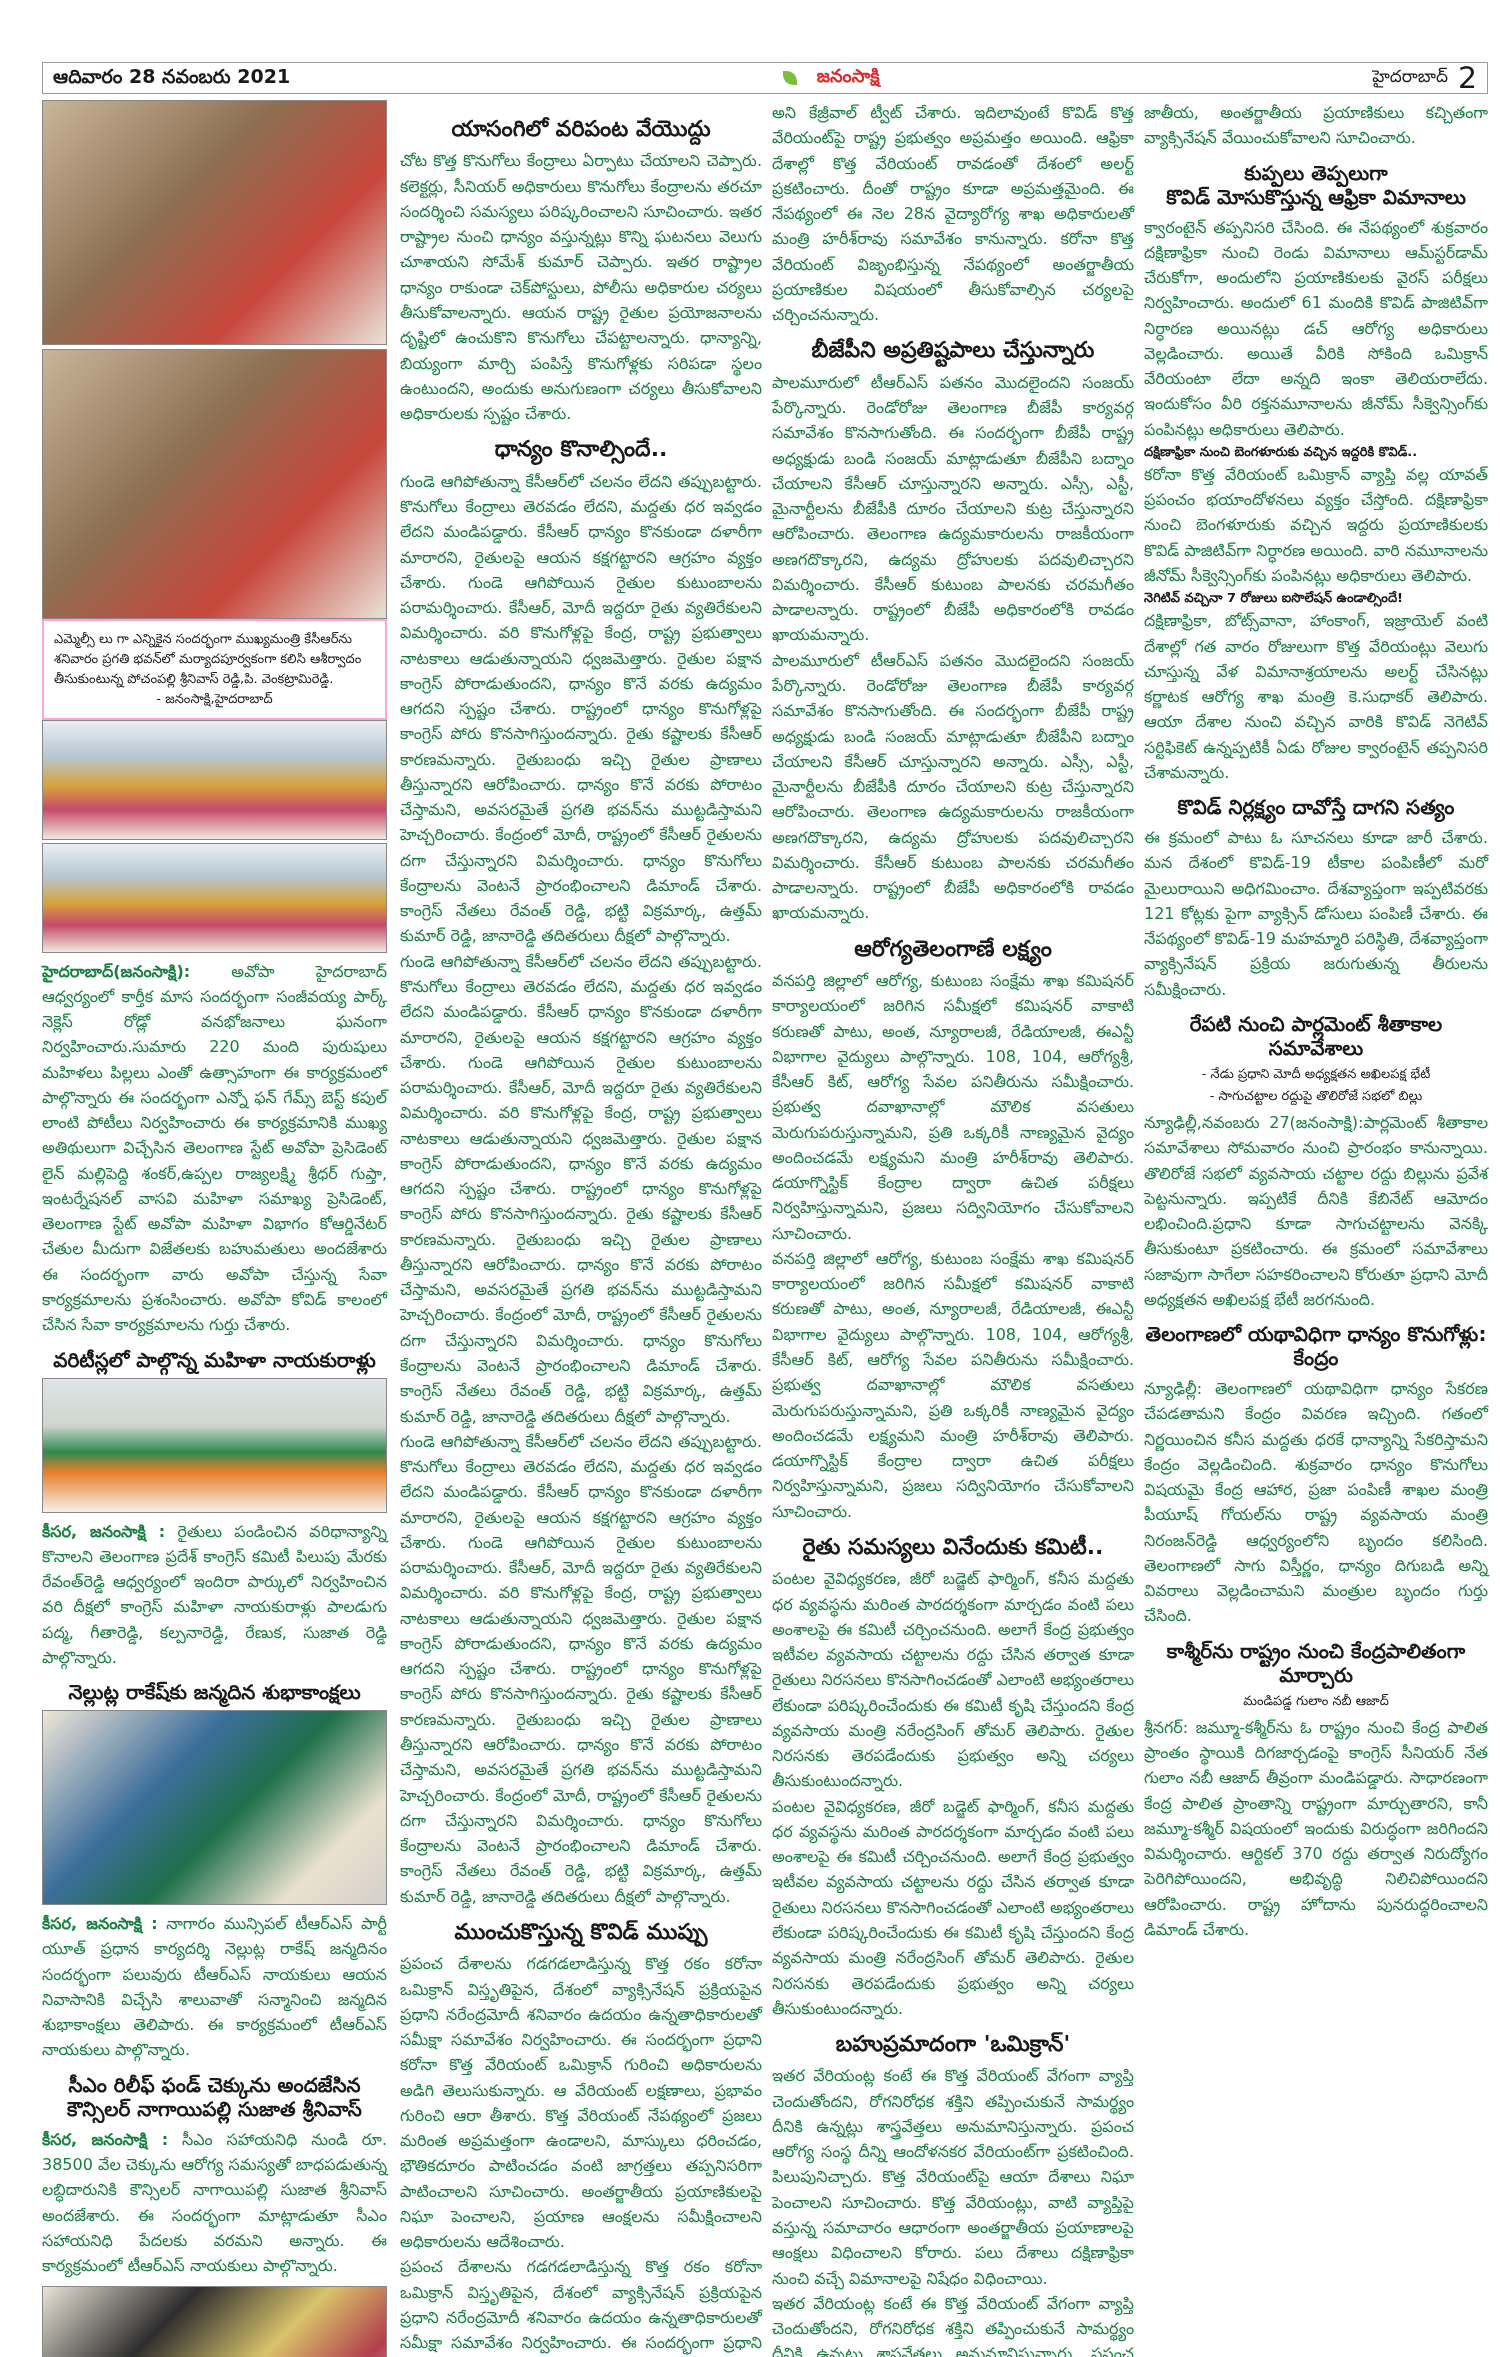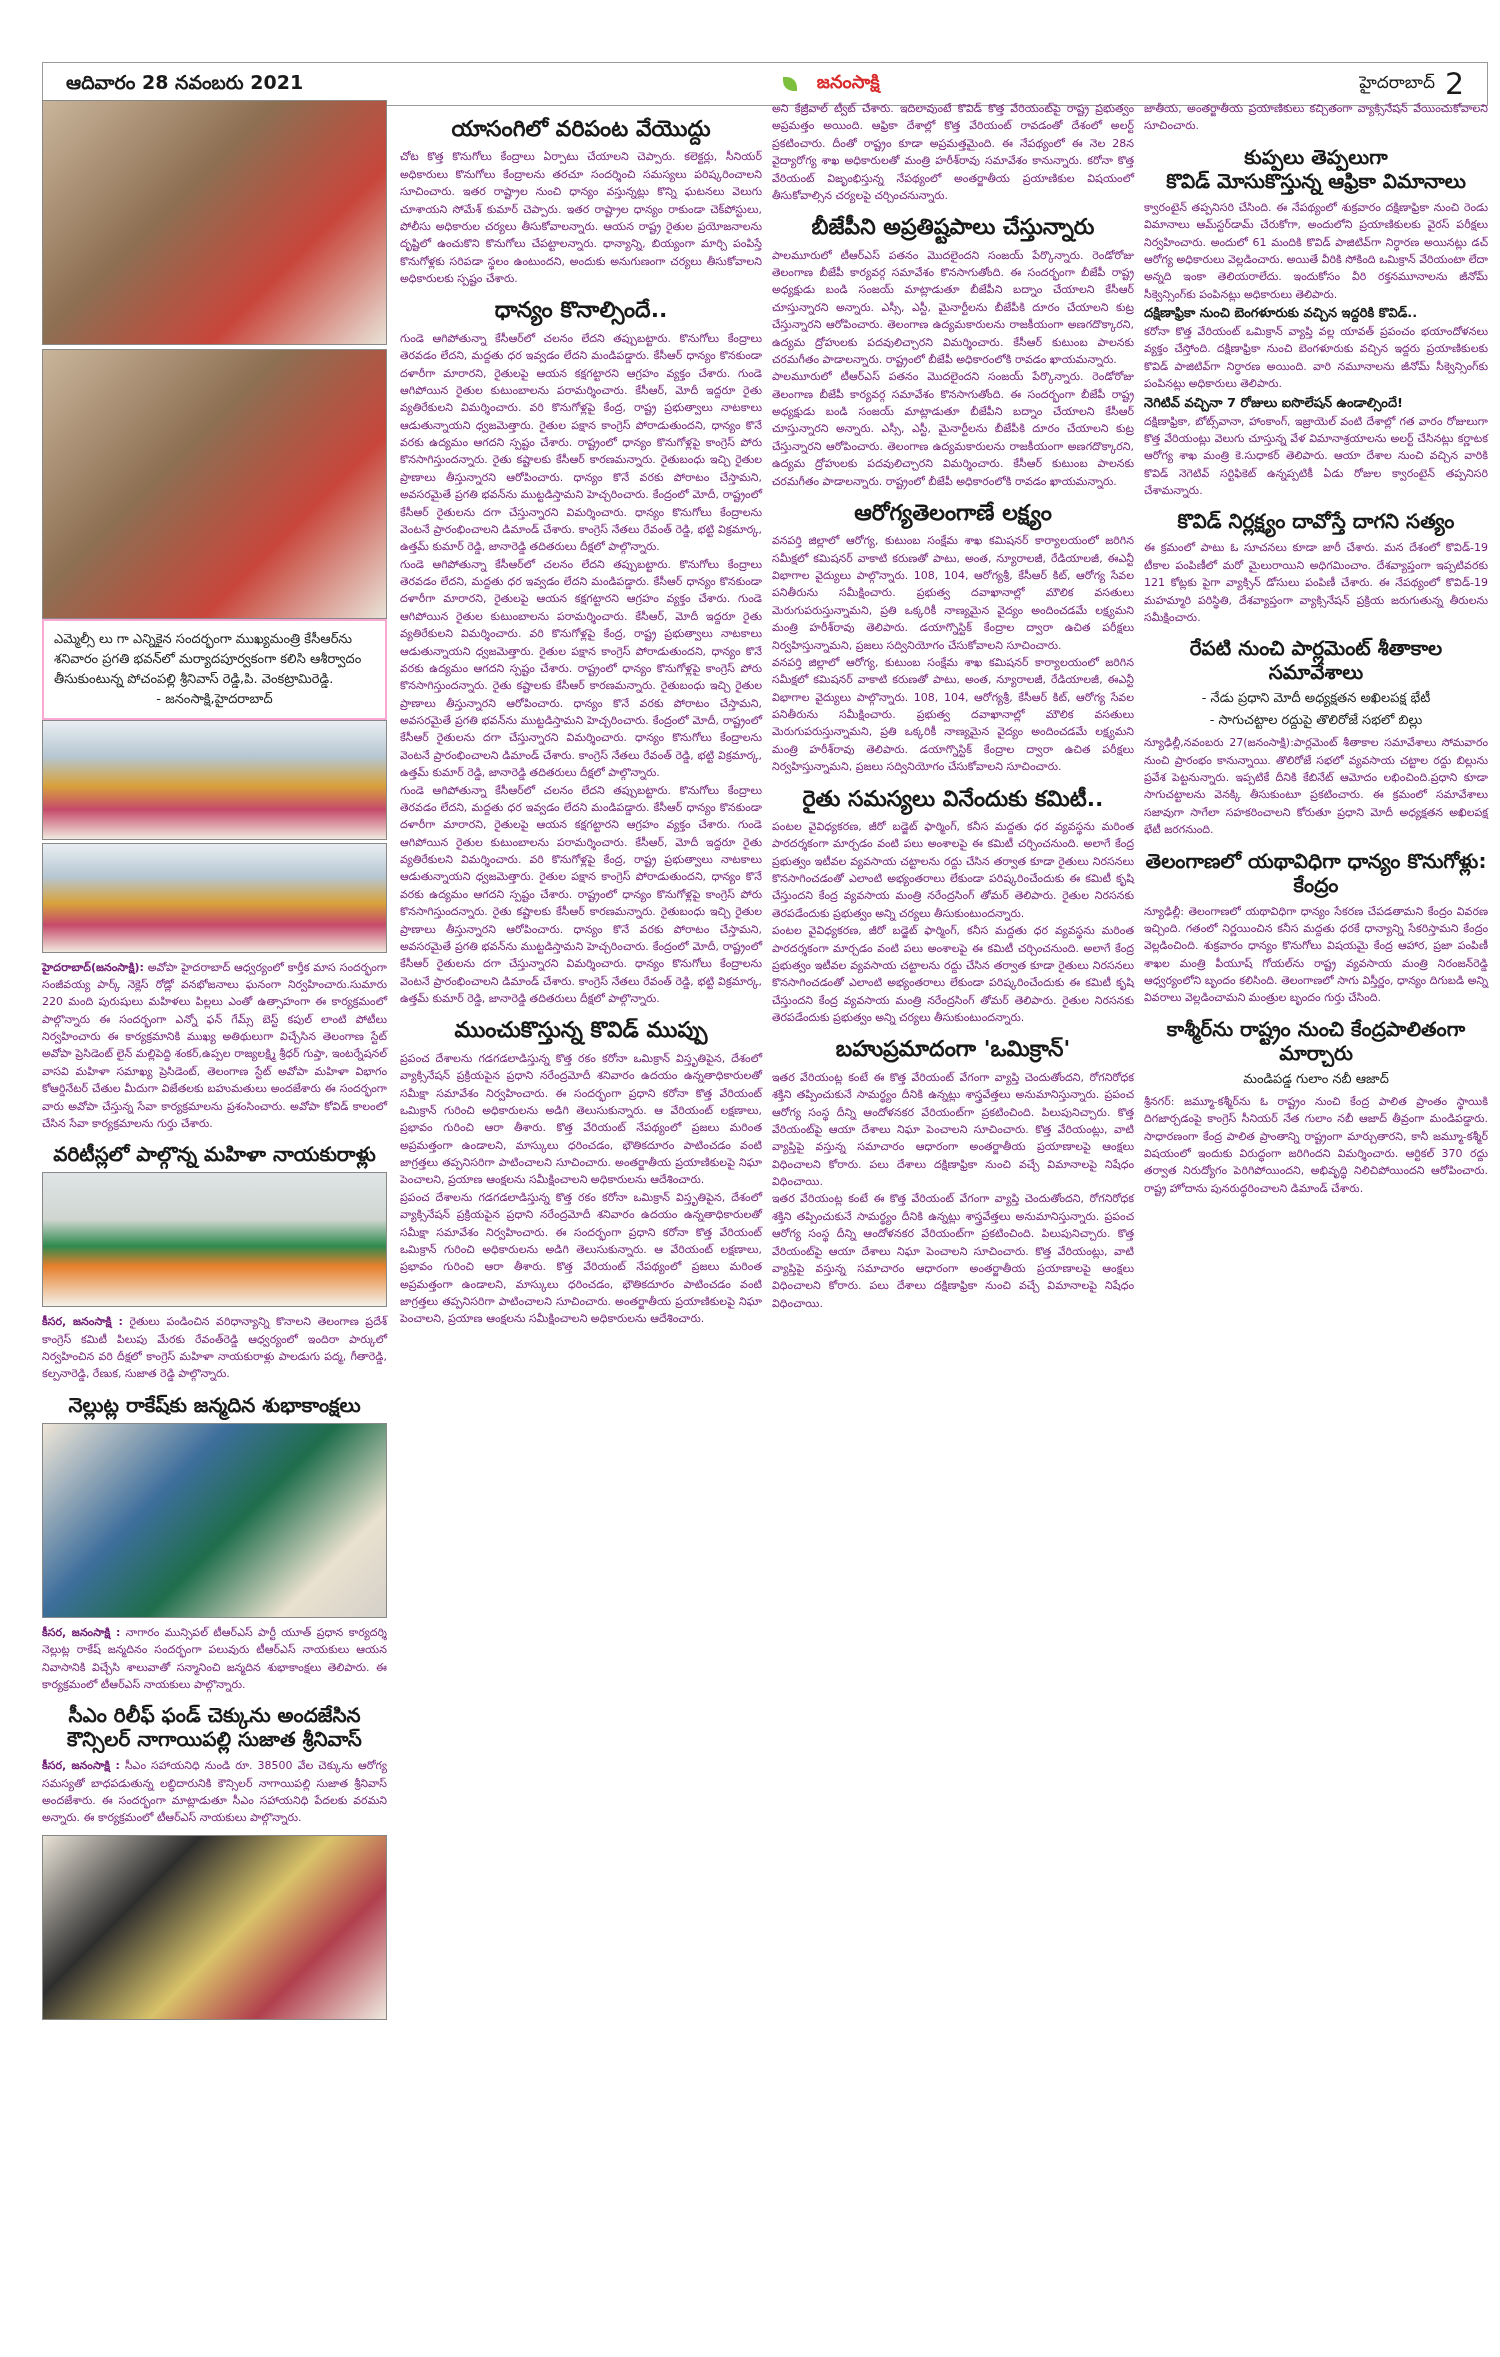--- a/index.html
+++ b/index.html
@@ -1,20 +1,20 @@
 <!DOCTYPE html>
 <html><head>
 <meta charset="utf-8">
 <style>
   html, body { margin: 0; padding: 0; background: #ffffff; }
   body { width: 1500px; height: 2357px; position: relative; overflow: hidden;
          font-family: "DejaVu Sans", sans-serif; color: #1a1a1a; }
-  .masthead { position: absolute; left: 42px; top: 62px; width: 1446px; height: 44px;
+  .masthead { position: absolute; left: 42px; top: 62px; width: 1446px; height: 32px;
               border: 1px solid #9a9a9a; display: flex; align-items: center;
-              justify-content: space-between; padding: 0 23px; box-sizing: border-box; }
+              justify-content: space-between; padding: 0 10px; box-sizing: border-box; }
   .masthead .date { font-size: 19px; font-weight: bold; }
   .masthead .logo { display: flex; align-items: center; gap: 20px; color: #d92b2b;
                     font-weight: bold; font-size: 18px; }
   .masthead .logo .leaf { width: 14px; height: 14px; background: #7bbf3c;
                           border-radius: 0 10px 0 10px; display: inline-block; }
   .masthead .edition { font-size: 17px; display: flex; align-items: center; gap: 10px; }
   .masthead .pageno { font-size: 30px; font-weight: normal; line-height: 1; }
 
   .col { position: absolute; top: 100px; box-sizing: border-box; }
   .c1 { left: 42px; width: 345px; }
@@ -29,21 +29,21 @@
   .photo.bday { background: linear-gradient(135deg,#efe6d8 0%,#3d6e9b 35%,#1f6e4c 55%,#eae1cf 80%,#d4d0c9 100%); }
   .photo.cheque { background: linear-gradient(135deg,#e9e3d7 0%,#2e2e2e 30%,#d9c36a 55%,#b13f4d 75%,#efe9df 100%); }
 
   .caption-box { border: 2px solid #f9a8d4; padding: 8px 10px; font-size: 13px; line-height: 1.55; }
   .caption-credit { text-align: center; }
 
   .headline { font-weight: bold; text-align: center; margin: 10px 0 6px; line-height: 1.2; }
   .h-lg { font-size: 22px; }
   .h-md { font-size: 20px; }
   .sub { text-align: center; font-size: 13px; margin: 0 0 4px; }
-  .body { font-size: 11px; line-height: 1.58; text-align: justify; margin: 0; color: #701a75; }
+  .body { font-size: 16px; line-height: 1.58; text-align: justify; margin: 0; color: #15803d; }
   .lead { font-weight: bold; }
   .sidehead { font-weight: bold; font-size: 13px; margin-top: 2px; }
 </style>
 </head>
 <body>
 
 <div class="masthead">
   <span class="date">ఆదివారం 28 నవంబరు 2021</span>
   <span class="logo">
     <span class="leaf"></span>

